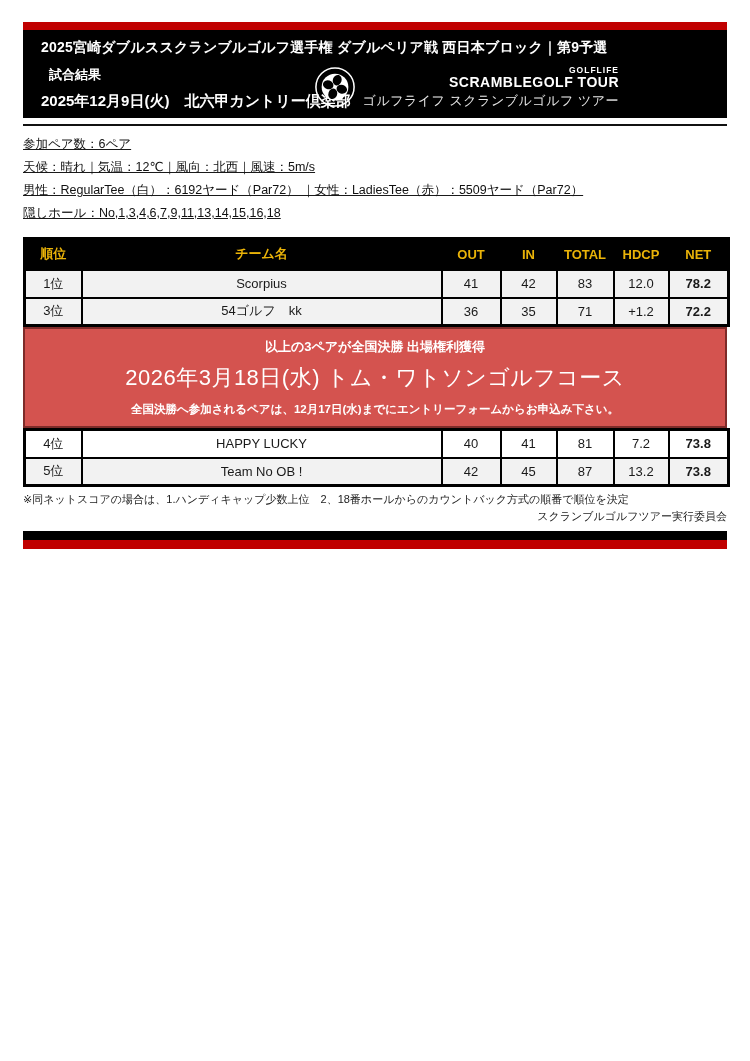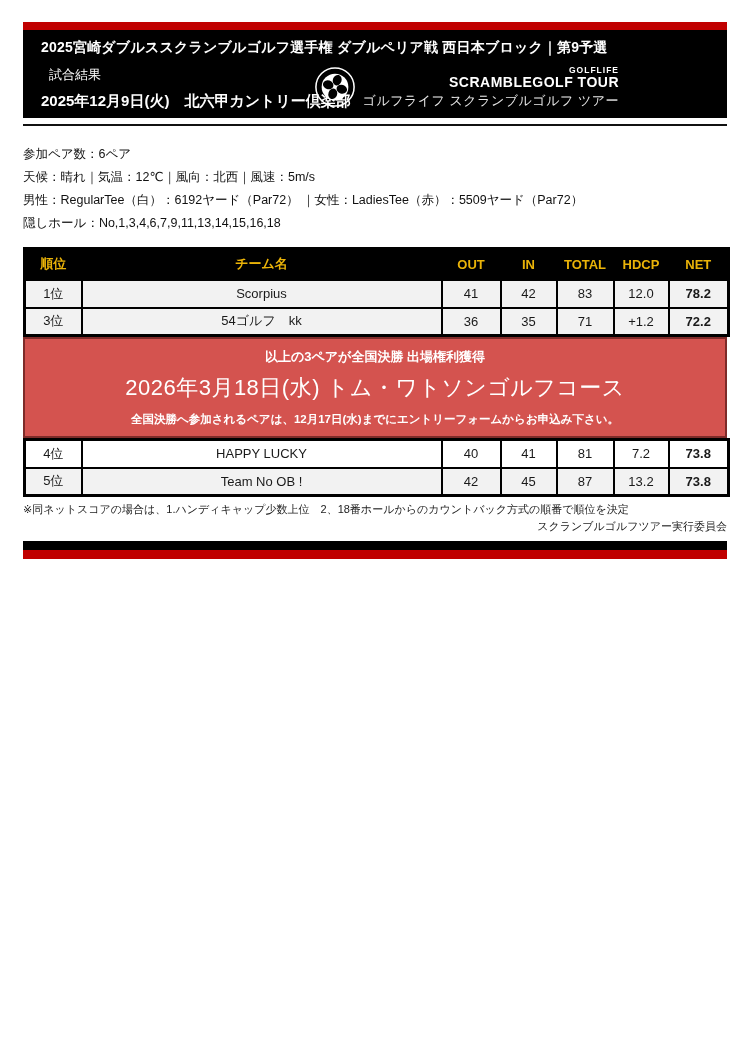--- a/index.html
+++ b/index.html
@@ -20,41 +20,41 @@
   
   .top-red-bar { height: 8px; background: #c00000; }
   .header-black {
     position: relative;
     background: #000000;
     color: #ffffff;
     height: 88px;
     padding: 9px 18px 0 18px;
   }
   .hdr-line1 { font-size: 14px; font-weight: bold; letter-spacing: 0.2px; }
-  .hdr-line2 { font-size: 13px; font-weight: normal; margin-top: 9px; padding-left: 8px; }
+  .hdr-line2 { font-size: 13px; font-weight: bold; margin-top: 9px; padding-left: 8px; }
   .hdr-line3 { font-size: 15px; font-weight: bold; margin-top: 8px; }
 
   .logo {
     position: absolute;
     right: 108px;
     bottom: 10px;
     display: flex;
     align-items: center;
     gap: 7px;
     text-align: right;
   }
   .logo-badge { width: 42px; height: 42px; }
   .logo-text { line-height: 1.05; white-space: nowrap; }
   .logo-small { font-size: 8.5px; font-weight: bold; letter-spacing: 1px; }
   .logo-main { font-size: 14px; font-weight: bold; letter-spacing: 0.5px; }
   .logo-jp { font-size: 13px; margin-top: 4px; letter-spacing: 0.5px; color: #e8e8e8; }
 
   
   .thin-rule { height: 2px; background: #111; margin-top: 6px; }
-  .info { margin-top: 17px; }
+  .info { margin-top: 7px; text-decoration: underline; }
   .info-line { font-size: 12.5px; line-height: 23px; color: #111; }
 
   
   table.score {
     border-collapse: collapse;
     table-layout: fixed;
     width: 704px;
     border: 3px solid #000;
   }
   table.score th, table.score td {

